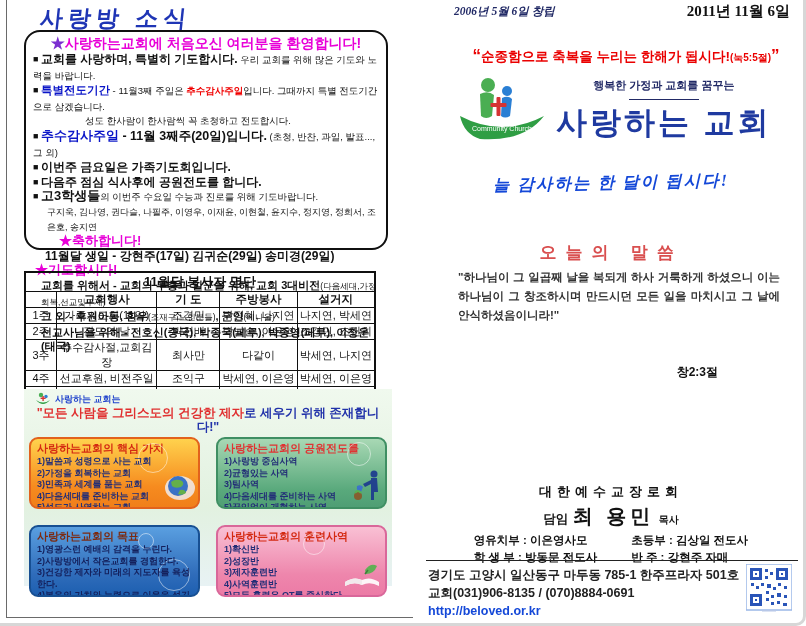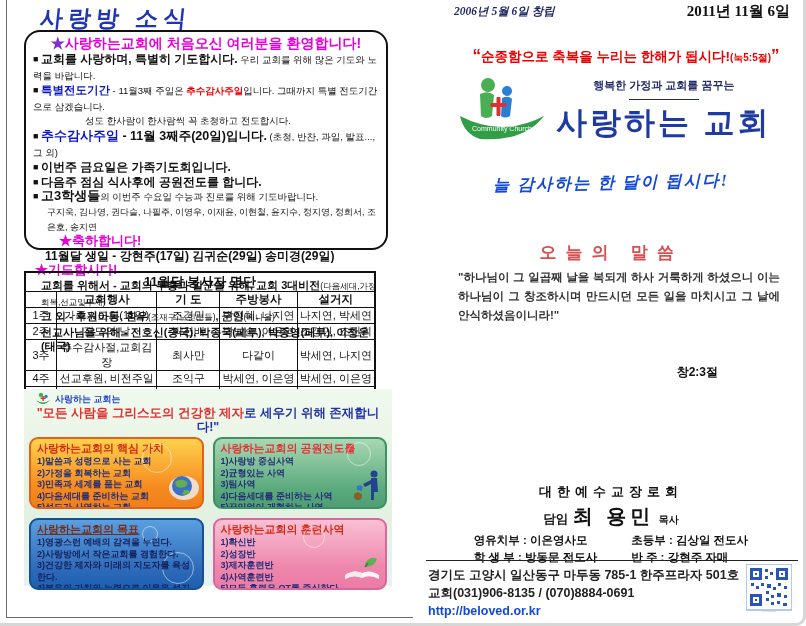--- a/index.html
+++ b/index.html
@@ -45,31 +45,31 @@
   
   .mission{position:absolute;left:24px;top:389px;width:368px;height:197px;
            background:linear-gradient(180deg,#f0f9ee 0%,#e2f1e0 60%,#e8f2f4 100%);
            border-radius:0;padding:3px 5px;box-sizing:border-box;}
   .m-head{display:flex;align-items:flex-start;gap:4px;padding-left:6px;}
   .m-head .mlogo{flex:0 0 auto;}
   .m-logo-text{font-size:9px;font-weight:bold;color:#2244cc;padding-top:1px;}
   .m-statement{font-size:12.5px;font-weight:bold;line-height:14px;margin-top:-4px;text-align:center;}
   .m-statement .r{color:#e03030;}
   .m-statement .b{color:#2233aa;}
-  .m-grid{display:grid;grid-template-columns:1fr 1fr;gap:9px;margin-top:3px;}
+  .m-grid{display:grid;grid-template-columns:1fr 1fr;gap:16px;margin-top:3px;}
   .mbox{position:relative;border-radius:9px;border:2px solid;height:72px;padding:2px 6px;
         box-sizing:border-box;overflow:hidden;}
   .mbox .mt{font-size:11px;font-weight:bold;letter-spacing:0;}
   .mbox .mi{font-size:9px;font-weight:bold;line-height:11.6px;color:#232e77;position:relative;z-index:2;}
   .box-orange{background:linear-gradient(180deg,#ffd24d,#f68b1f 70%,#f07f1a);border-color:#e2621c;}
   .box-orange .mt{color:#d42a12;}
   .box-green{background:linear-gradient(180deg,#a8d8b4,#59a97c 75%,#4f9e74);border-color:#3f8f63;}
   .box-green .mt{color:#e03333;}
   .box-blue{background:linear-gradient(180deg,#5a9fe0,#2f6cba 70%,#1d5fb0);border-color:#174f92;}
-  .box-blue .mt{color:#7c2a10;text-decoration:underline;}
+  .box-blue .mt{color:#7c2a10;}
   .box-blue .mi{color:#14205c;}
   .box-pink{background:linear-gradient(180deg,#f9c0d4,#ee86ac 70%,#ec7ba6);border-color:#d9679a;}
   .box-pink .mt{color:#d42a12;}
   .deco{position:absolute;right:2px;bottom:1px;opacity:.92;z-index:1;}
   .bub{position:absolute;border-radius:50%;border:1px solid rgba(255,255,255,.5);z-index:0;}
 
   
   .rp{position:absolute;left:420px;top:0;width:382px;height:626px;}
   .founded{position:absolute;left:34px;top:4px;font-family:"Liberation Serif",serif;font-style:italic;
            font-weight:bold;font-size:11.5px;color:#222a66;}

